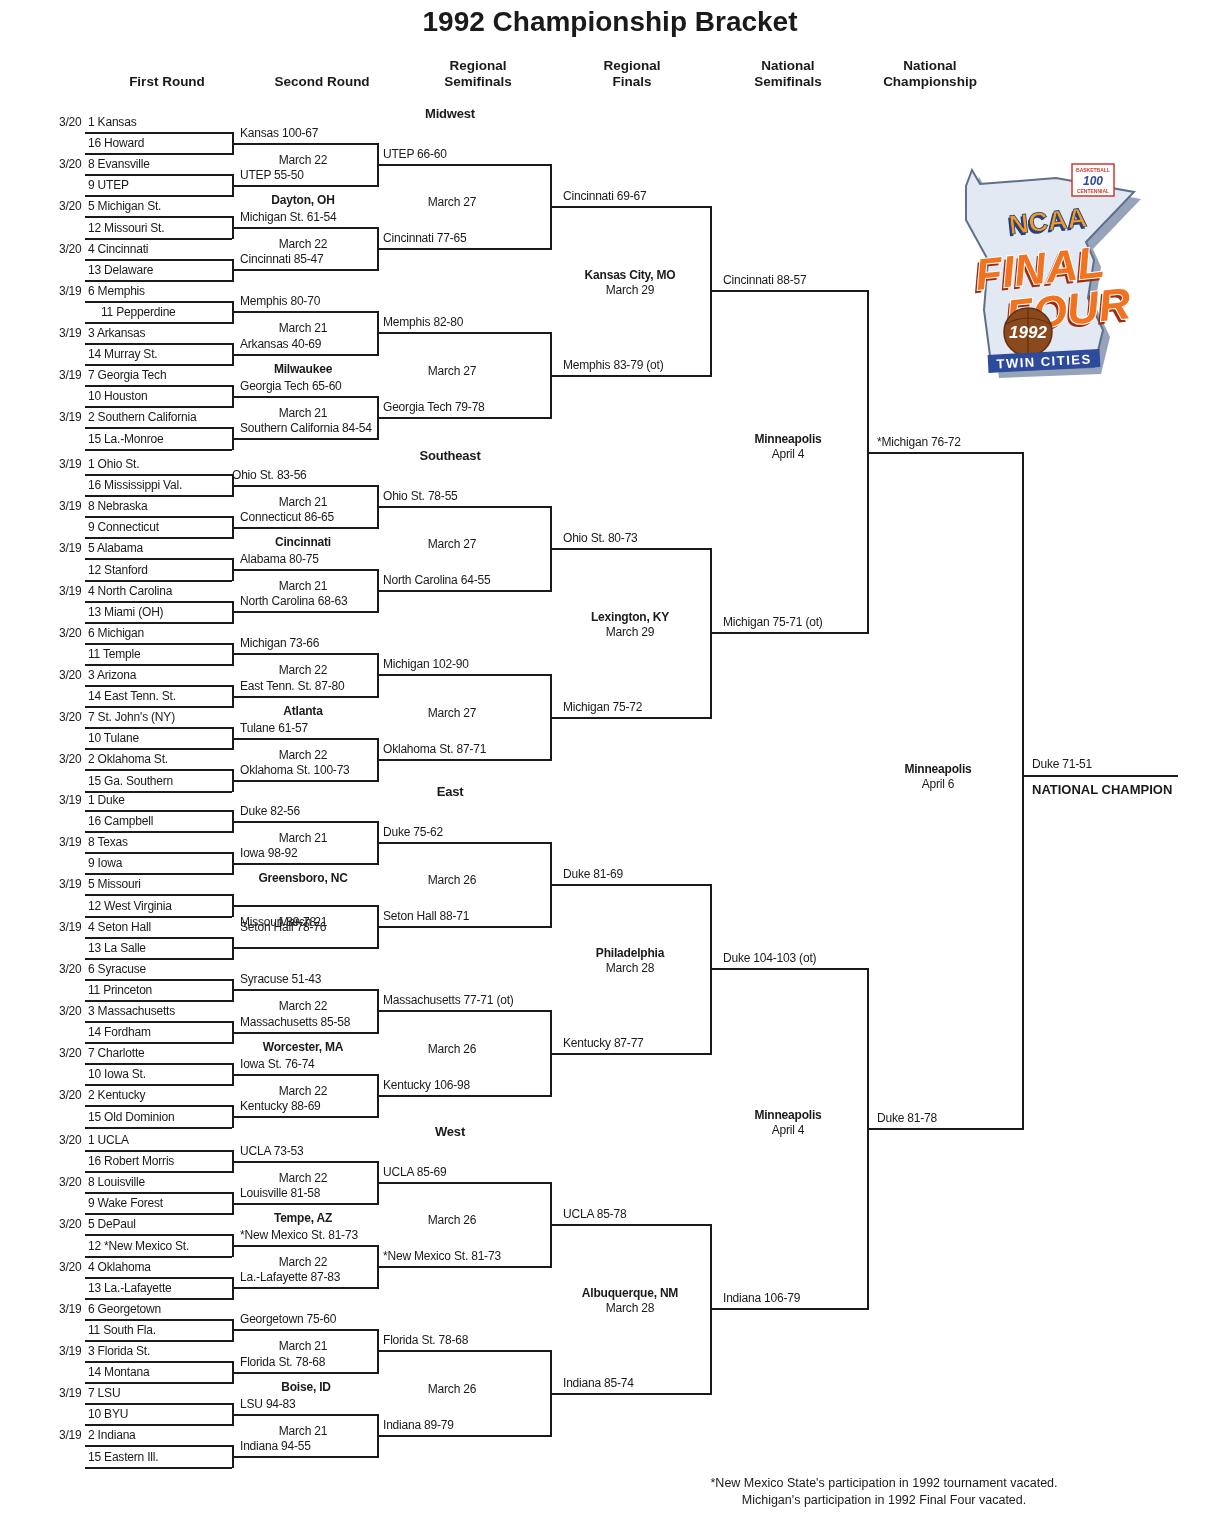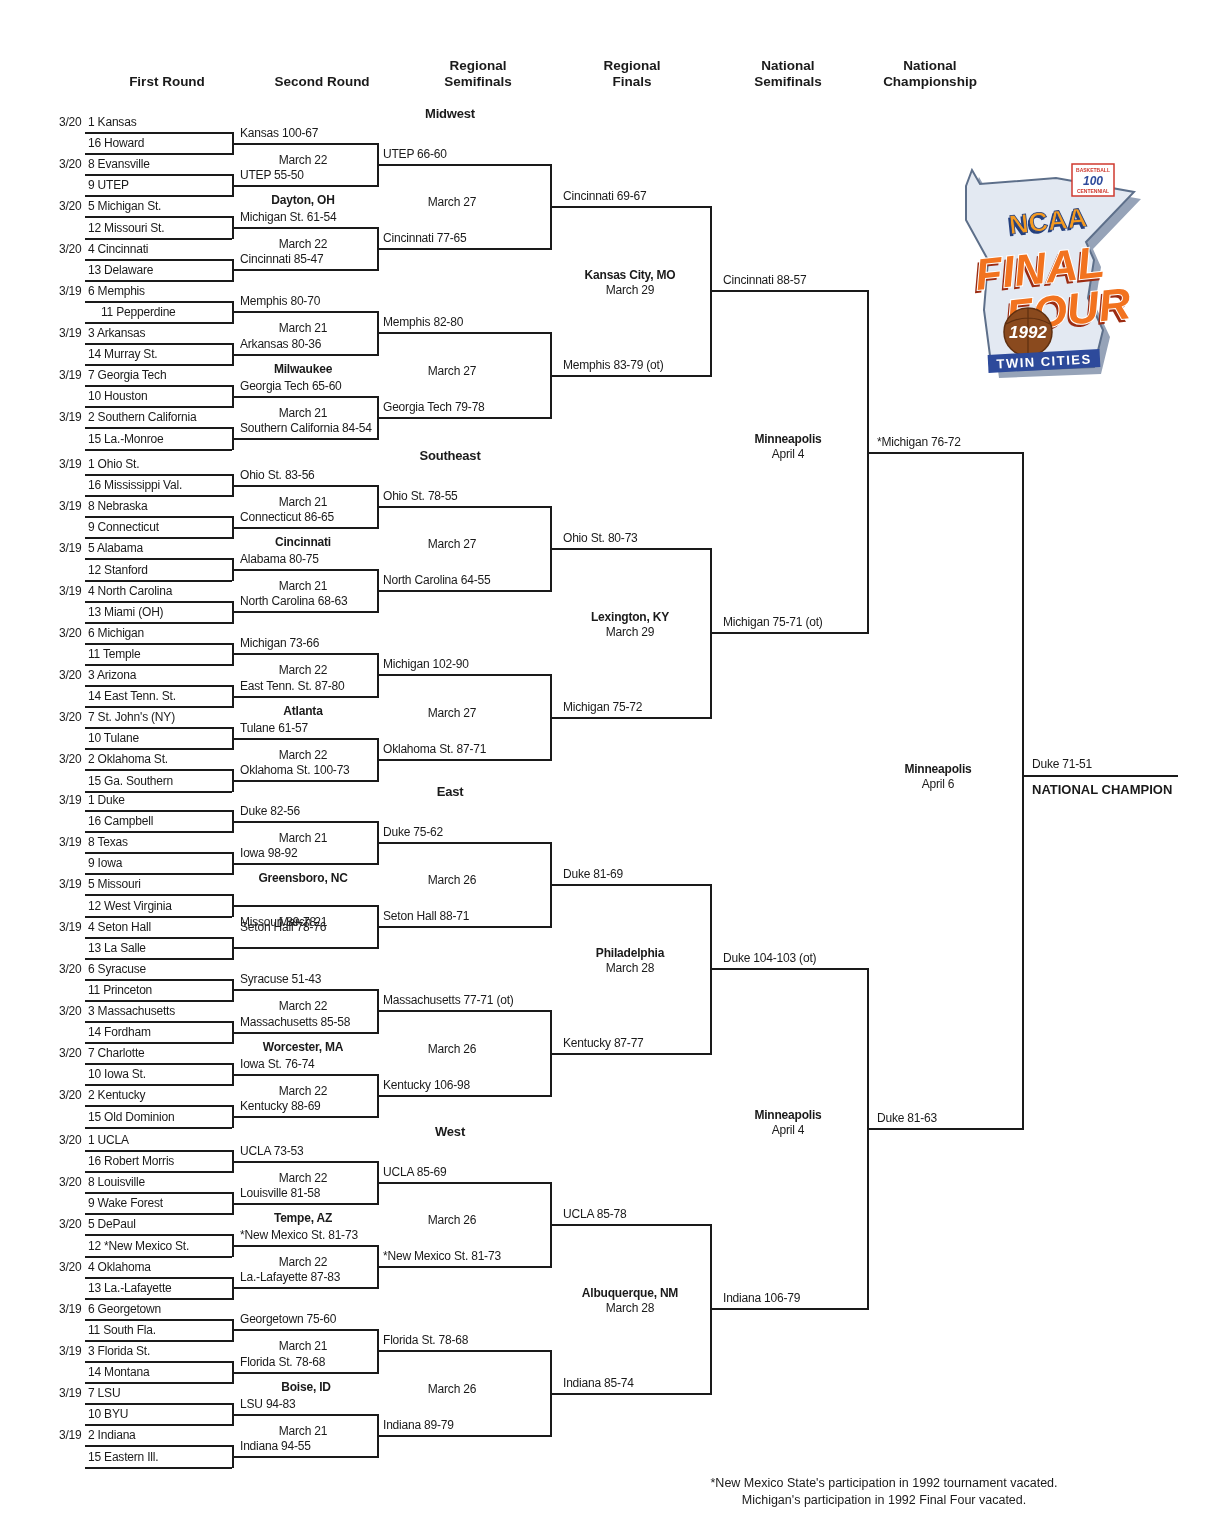--- a/index.html
+++ b/index.html
@@ -19,20 +19,21 @@
   .champlbl{font-size:13px;letter-spacing:0;}
   .footnotes{position:absolute;left:884px;top:1475px;transform:translateX(-50%);
              text-align:center;font-size:12.5px;line-height:17px;white-space:nowrap;}
   .logo{position:absolute;left:948px;top:160px;width:210px;height:225px;}
 </style>
 </head>
 <body>
 
 <div class="page">
 
+  <h1 class="title">1992 Championship Bracket</h1>
 
   <div class="colhead" style="left:167px">First Round</div>
   <div class="colhead" style="left:322px">Second Round</div>
   <div class="colhead" style="left:478px">Regional
 Semifinals</div>
   <div class="colhead" style="left:632px">Regional
 Finals</div>
   <div class="colhead" style="left:788px">National
 Semifinals</div>
   <div class="colhead" style="left:930px">National
@@ -80,21 +81,21 @@
       <div class="t" style="left: 88px; top: 304.9px; margin-left: 13px;">11 Pepperdine</div>
       <div class="ln" style="left: 232px; top: 311.35px; width: 145px; border-top: 2px solid rgb(26, 26, 26);"></div>
       <div class="t" style="left: 240px; top: 294.35px;">Memphis 80-70</div>
       <div class="ln" style="left: 85px; top: 343px; width: 147px; border-top: 2px solid rgb(26, 26, 26);"></div>
       <div class="ln" style="left: 85px; top: 364.1px; width: 147px; border-top: 2px solid rgb(26, 26, 26);"></div>
       <div class="ln" style="left: 232px; top: 343px; height: 23.1px; border-left: 2px solid rgb(26, 26, 26);"></div>
       <div class="t" style="left: 59px; top: 326px;">3/19</div>
       <div class="t" style="left: 88px; top: 326px;">3 Arkansas</div>
       <div class="t" style="left: 88px; top: 347.1px;">14 Murray St.</div>
       <div class="ln" style="left: 232px; top: 353.55px; width: 145px; border-top: 2px solid rgb(26, 26, 26);"></div>
-      <div class="t" style="left: 240px; top: 336.55px;">Arkansas 80-36</div>
+      <div class="t" style="left: 240px; top: 336.55px;">Arkansas 40-69</div>
       <div class="ln" style="left: 85px; top: 385.2px; width: 147px; border-top: 2px solid rgb(26, 26, 26);"></div>
       <div class="ln" style="left: 85px; top: 406.3px; width: 147px; border-top: 2px solid rgb(26, 26, 26);"></div>
       <div class="ln" style="left: 232px; top: 385.2px; height: 23.1px; border-left: 2px solid rgb(26, 26, 26);"></div>
       <div class="t" style="left: 59px; top: 368.2px;">3/19</div>
       <div class="t" style="left: 88px; top: 368.2px;">7 Georgia Tech</div>
       <div class="t" style="left: 88px; top: 389.3px;">10 Houston</div>
       <div class="ln" style="left: 232px; top: 395.75px; width: 145px; border-top: 2px solid rgb(26, 26, 26);"></div>
       <div class="t" style="left: 240px; top: 378.75px;">Georgia Tech 65-60</div>
       <div class="ln" style="left: 85px; top: 427.4px; width: 147px; border-top: 2px solid rgb(26, 26, 26);"></div>
       <div class="ln" style="left: 85px; top: 448.5px; width: 147px; border-top: 2px solid rgb(26, 26, 26);"></div>
@@ -138,21 +139,21 @@
         <div>March 29</div>
       </div>
       <div class="t b ctr reg" style="left: 450px; top: 449px;">Southeast</div>
       <div class="ln" style="left: 85px; top: 474px; width: 147px; border-top: 2px solid rgb(26, 26, 26);"></div>
       <div class="ln" style="left: 85px; top: 495.1px; width: 147px; border-top: 2px solid rgb(26, 26, 26);"></div>
       <div class="ln" style="left: 232px; top: 474px; height: 23.1px; border-left: 2px solid rgb(26, 26, 26);"></div>
       <div class="t" style="left: 59px; top: 457px;">3/19</div>
       <div class="t" style="left: 88px; top: 457px;">1 Ohio St.</div>
       <div class="t" style="left: 88px; top: 478.1px;">16 Mississippi Val.</div>
       <div class="ln" style="left: 232px; top: 484.55px; width: 145px; border-top: 2px solid rgb(26, 26, 26);"></div>
-      <div class="t" style="left: 240px; top: 467.55px; text-align: center;">Ohio St. 83-56</div>
+      <div class="t" style="left: 232px; top: 467.55px; text-align: center;">Ohio St. 83-56</div>
       <div class="ln" style="left: 85px; top: 516.2px; width: 147px; border-top: 2px solid rgb(26, 26, 26);"></div>
       <div class="ln" style="left: 85px; top: 537.3px; width: 147px; border-top: 2px solid rgb(26, 26, 26);"></div>
       <div class="ln" style="left: 232px; top: 516.2px; height: 23.1px; border-left: 2px solid rgb(26, 26, 26);"></div>
       <div class="t" style="left: 59px; top: 499.2px;">3/19</div>
       <div class="t" style="left: 88px; top: 499.2px;">8 Nebraska</div>
       <div class="t" style="left: 88px; top: 520.3px;">9 Connecticut</div>
       <div class="ln" style="left: 232px; top: 526.75px; width: 145px; border-top: 2px solid rgb(26, 26, 26);"></div>
       <div class="t" style="left: 240px; top: 509.75px;">Connecticut 86-65</div>
       <div class="ln" style="left: 85px; top: 558.4px; width: 147px; border-top: 2px solid rgb(26, 26, 26);"></div>
       <div class="ln" style="left: 85px; top: 579.5px; width: 147px; border-top: 2px solid rgb(26, 26, 26);"></div>
@@ -433,21 +434,21 @@
       </div>
       <div class="ln" style="left: 867px; top: 290.25px; height: 344px; border-left: 2px solid rgb(26, 26, 26);"></div>
       <div class="ln" style="left: 867px; top: 452px; width: 155px; border-top: 2px solid rgb(26, 26, 26);"></div>
       <div class="t" style="left: 877px; top: 435px;">*Michigan 76-72</div>
       <div class="t ctr siteblk" style="left: 788px; top: 432px;">
         <div class="b">Minneapolis</div>
         <div>April 4</div>
       </div>
       <div class="ln" style="left: 867px; top: 968.25px; height: 342px; border-left: 2px solid rgb(26, 26, 26);"></div>
       <div class="ln" style="left: 867px; top: 1128px; width: 155px; border-top: 2px solid rgb(26, 26, 26);"></div>
-      <div class="t" style="left: 877px; top: 1111px;">Duke 81-63</div>
+      <div class="t" style="left: 877px; top: 1111px;">Duke 81-78</div>
       <div class="t ctr siteblk" style="left: 788px; top: 1108px;">
         <div class="b">Minneapolis</div>
         <div>April 4</div>
       </div>
       <div class="ln" style="left: 1022px; top: 452px; height: 678px; border-left: 2px solid rgb(26, 26, 26);"></div>
       <div class="ln" style="left: 1022px; top: 775px; width: 156px; border-top: 2px solid rgb(26, 26, 26);"></div>
     </div>
 
   <div class="t" style="left:1032px;top:757px">Duke 71-51</div>
   <div class="t b champlbl" style="left:1032px;top:783px">NATIONAL CHAMPION</div>

